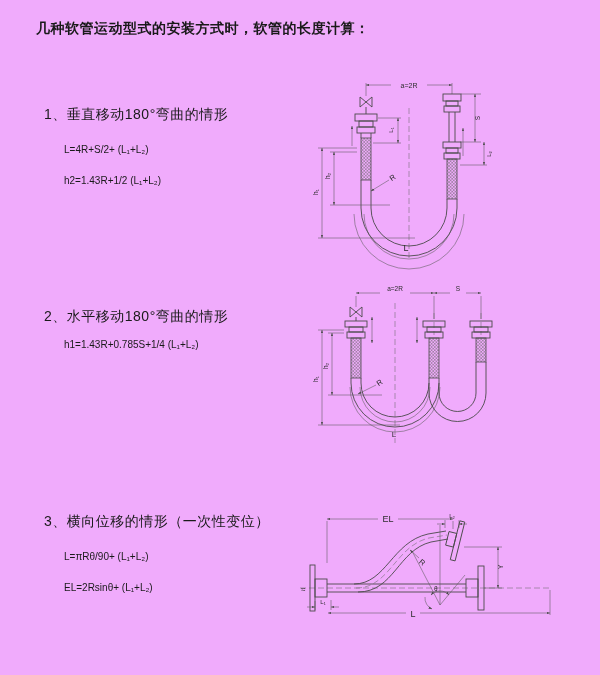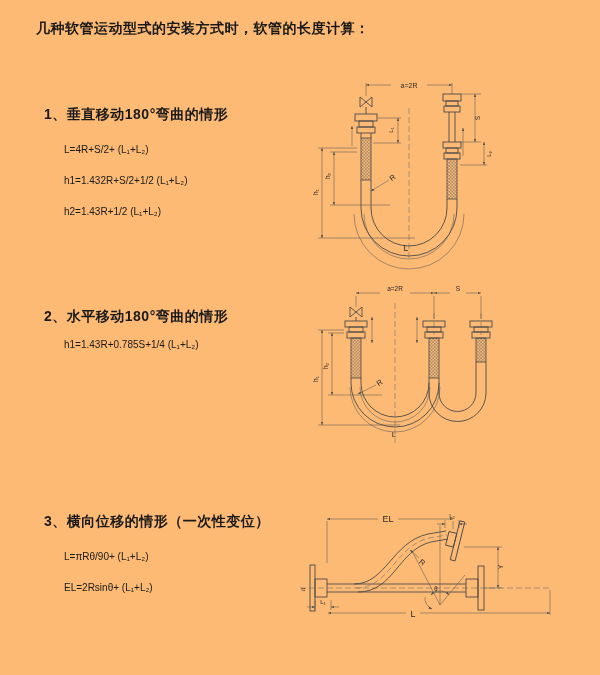--- a/index.html
+++ b/index.html
@@ -1,39 +1,38 @@
 <!DOCTYPE html>
 <html><head>
 <meta charset="utf-8">
 <style>
   html,body{margin:0;padding:0;background:#e8e8e8}
-  .page{position:relative;width:600px;height:675px;background:#fdba74;
+  .page{position:relative;width:600px;height:675px;background:#f0abfc;
         font-family:"Liberation Sans","DejaVu Sans",sans-serif;color:#1a1a1a;overflow:hidden;margin:0 auto}
   .title{position:absolute;left:36px;top:20px;font-size:14px;font-weight:700;letter-spacing:.5px}
-  .sec-head{position:absolute;font-size:14px;font-weight:700;letter-spacing:.5px}
+  .sec-head{position:absolute;font-size:14px;font-weight:400;letter-spacing:.5px}
   .formulas{position:absolute;font-size:10px;font-weight:400}
   .formulas div{height:31px;line-height:31px;white-space:pre}
   svg{position:absolute;overflow:visible}
   svg text{font-family:"Liberation Sans","DejaVu Sans",sans-serif;fill:#2c2c2c;stroke:none}
   .ln{stroke:#4a4a4a;stroke-width:0.9;fill:none}
   .thin{stroke:#5a5a5a;stroke-width:0.55;fill:none}
   .dash{stroke:#6a6a6a;stroke-width:0.55;fill:none;stroke-dasharray:6 3}
   .braidfill{stroke:#4a4a4a;stroke-width:0.8}
 </style>
 </head>
 <body>
 
 <div class="page">
 
   <div class="title">几种软管运动型式的安装方式时，软管的长度计算：</div>
 
   <div class="sec-head" style="left:44px;top:106px">1、垂直移动180°弯曲的情形</div>
   <div class="formulas" style="left:64px;top:134px">
     <div>L=4R+S/2+ (L₁+L₂)</div>
-    <div>h1=1.432R+S/2+1/2 (L₁+L₂)</div>
     <div>h2=1.43R+1/2 (L₁+L₂)</div>
   </div>
 
   <svg style="left:305px;top:70px" width="200" height="192" viewBox="0 0 200 192">
     <defs>
       <marker id="d1a" viewBox="0 0 8 8" refX="7" refY="4" markerWidth="7" markerHeight="7" orient="auto-start-reverse">
         <path d="M0,1.6 L7.5,4 L0,6.4 z" fill="#4a4a4a"></path>
       </marker>
       <pattern id="d1b" width="3.2" height="3.2" patternUnits="userSpaceOnUse">
         <path d="M0,3.2 L3.2,0 M0,0 L3.2,3.2" stroke="#666" stroke-width="0.45"></path>

